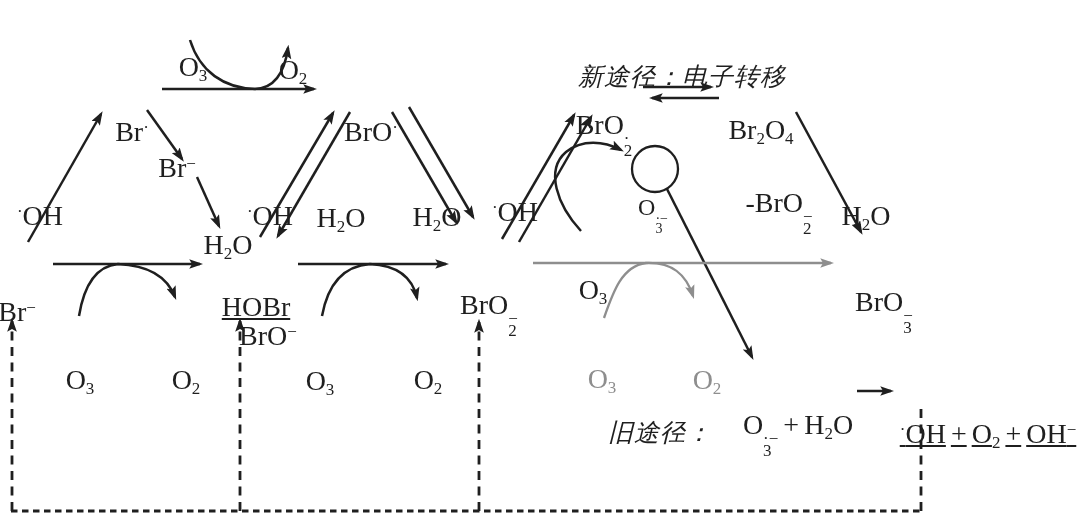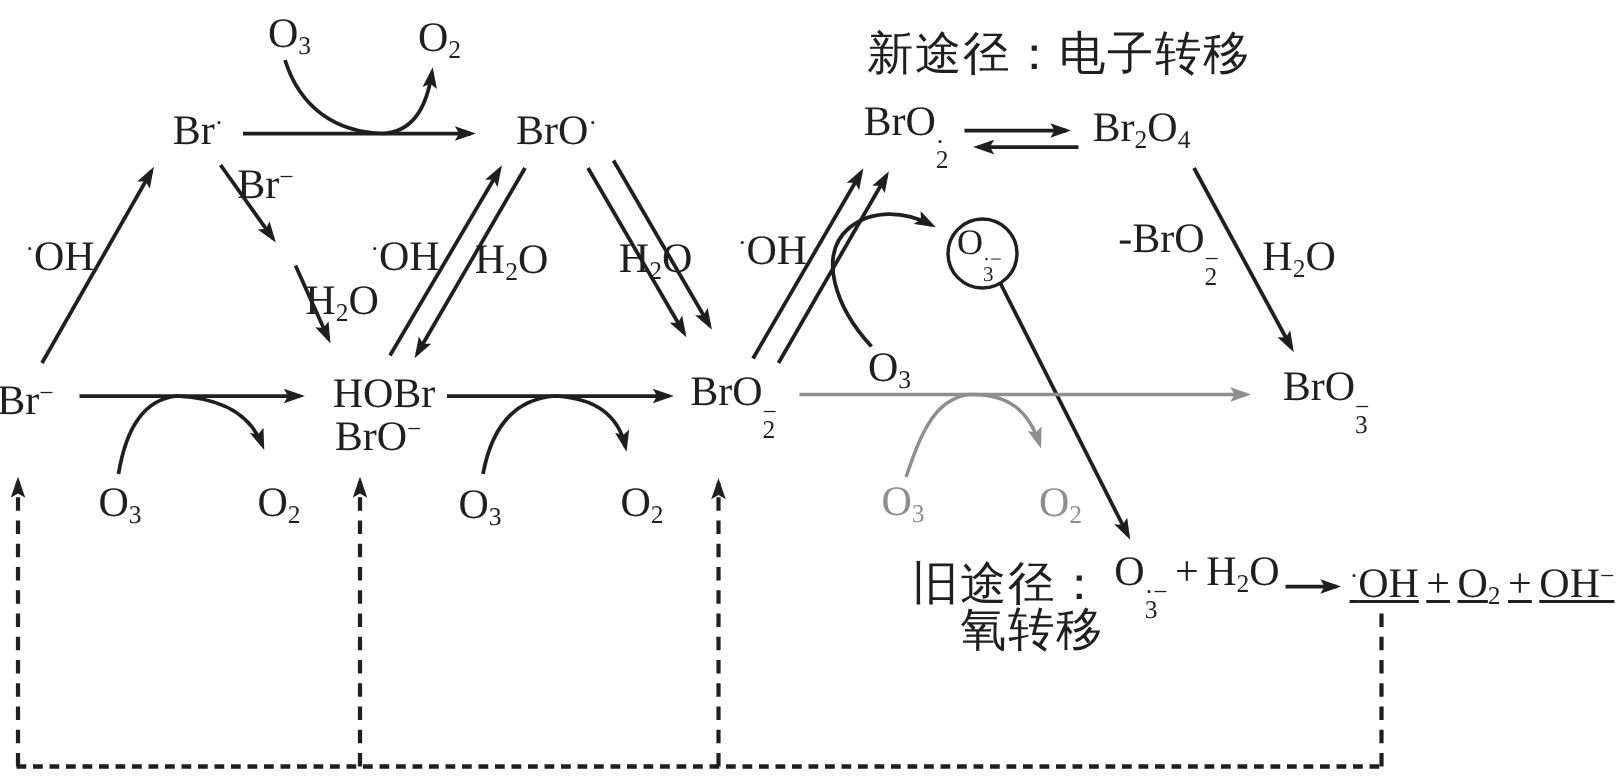--- a/index.html
+++ b/index.html
@@ -3,30 +3,30 @@
 <meta charset="utf-8">
 <style>
   html,body{margin:0;padding:0;background:#ffffff;}
   .stage{
     position:relative;width:1080px;height:518px;background:#ffffff;
     font-family:"Liberation Serif","DejaVu Serif",serif;color:#1f1f1f;overflow:hidden;
   }
   svg.layer{position:absolute;left:0;top:0;width:1080px;height:518px;}
   .lbl{
     position:absolute;transform:translate(-50%,-50%);
-    white-space:nowrap;font-size:28px;line-height:1;
+    white-space:nowrap;font-size:28px;line-height:1;margin-top:44px;
   }
   .lbl sub{font-size:17px;line-height:0;vertical-align:-0.28em;}
   .lbl sup{font-size:17px;line-height:0;vertical-align:0.5em;}
   .stk{display:inline-flex;flex-direction:column;align-items:flex-start;vertical-align:-0.35em;line-height:1;}
   .stk .sp,.stk .sb{font-size:17px;line-height:0.7;}
   .sm{font-size:24px;}
   .sm .stk .sp,.sm .stk .sb{font-size:14px;}
   .gray{color:#8e8e8e;}
-  .cn{font-size:31px;letter-spacing:1px;}
+  .cn{font-size:25px;letter-spacing:1px;font-style:italic;}
   .tl{transform:none;}
   .plus{padding:0 5px;}
   .oldblk{line-height:31px;}
 </style>
 </head>
 <body>
 
 <div class="stage">
 
   <svg class="layer" viewBox="0 0 1080 518">
@@ -88,42 +88,41 @@
       <line x1="921" y1="511" x2="921" y2="409" stroke-width="2.8" stroke-dasharray="9 6.5"></line>
       <line x1="12" y1="511" x2="12" y2="321" stroke-width="2.8" stroke-dasharray="9 6.5" marker-end="url(#ah)"></line>
       <line x1="240" y1="511" x2="240" y2="321" stroke-width="2.8" stroke-dasharray="9 6.5" marker-end="url(#ah)"></line>
       <line x1="479" y1="511" x2="479" y2="322" stroke-width="2.8" stroke-dasharray="9 6.5" marker-end="url(#ah)"></line>
     </g>
   </svg>
 
   <div class="lbl cn tl" style="left:578px;top:20px;">
     <span>新途径：电子转移</span>
   </div>
-  <div class="lbl cn tl oldblk" style="left:608px;top:373px;text-align:right;">
+  <div class="lbl cn tl oldblk" style="left:608px;top:373px;">
     <div>旧途径：</div>
-    <div>氧转移</div>
   </div>
 
   <div class="lbl" style="left:193px;top:23px;"><span>O</span><sub>3</sub></div>
   <div class="lbl" style="left:293px;top:26px;"><span>O</span><sub>2</sub></div>
   <div class="lbl" style="left:132px;top:88px;"><span>Br</span><sup>·</sup></div>
   <div class="lbl" style="left:371px;top:88px;"><span>BrO</span><sup>·</sup></div>
 
   <div class="lbl" style="left:40px;top:172px;"><sup>·</sup><span>OH</span></div>
   <div class="lbl" style="left:17px;top:268px;"><span>Br</span><sup>−</sup></div>
 
   <div class="lbl" style="left:177px;top:124px;"><span>Br</span><sup>−</sup></div>
   <div class="lbl" style="left:228px;top:201px;"><span>H</span><sub>2</sub><span>O</span></div>
 
   <div class="lbl" style="left:270px;top:172px;"><sup>·</sup><span>OH</span></div>
   <div class="lbl" style="left:341px;top:174px;"><span>H</span><sub>2</sub><span>O</span></div>
   <div class="lbl" style="left:437px;top:173px;"><span>H</span><sub>2</sub><span>O</span></div>
 
-  <div class="lbl" style="left:256px;top:263px;"><span>HOBr</span></div>
-  <div class="lbl" style="left:252px;top:292px;"><span>BrO</span><sup>−</sup></div>
+  <div class="lbl" style="left:256px;top:263px;text-decoration:underline;"><span>HOBr</span></div>
+  <div class="lbl" style="left:268px;top:292px;"><span>BrO</span><sup>−</sup></div>
   <div class="lbl" style="left:489px;top:270px;"><span>BrO</span><span class="stk">
         <span class="sp">−</span>
         <span class="sb">2</span>
       </span></div>
   <div class="lbl" style="left:884px;top:267px;"><span>BrO</span><span class="stk">
         <span class="sp">−</span>
         <span class="sb">3</span>
       </span></div>
 
   <div class="lbl" style="left:80px;top:336px;"><span>O</span><sub>3</sub></div>

